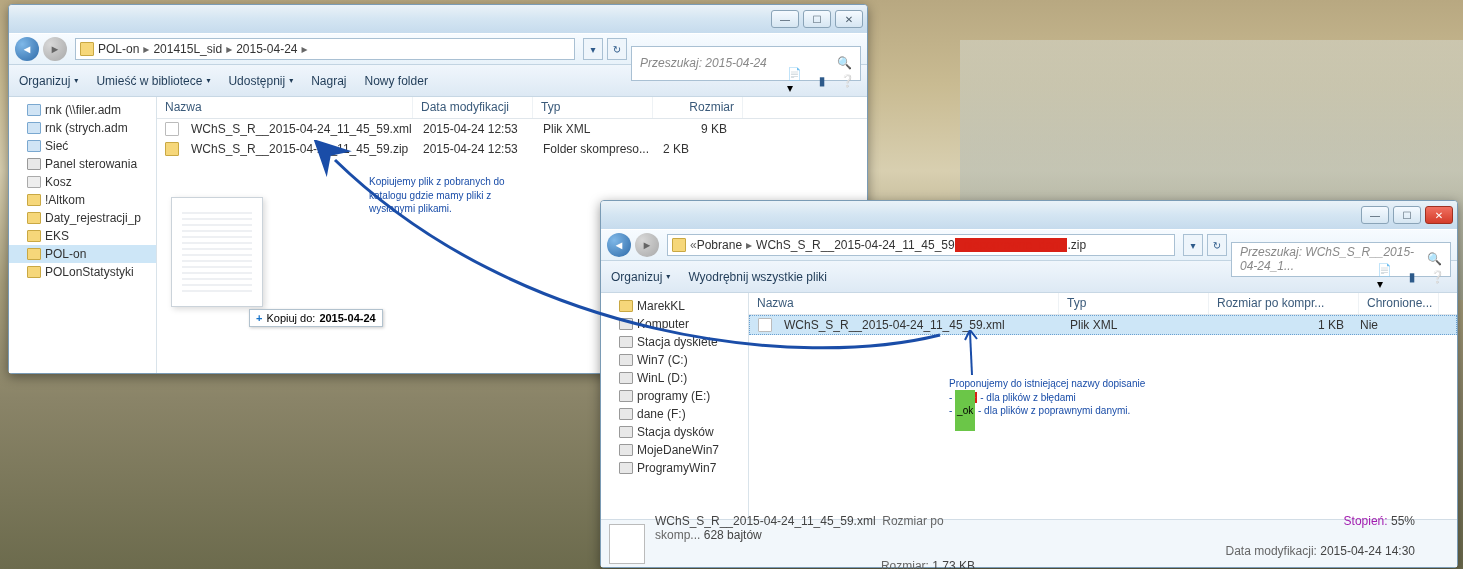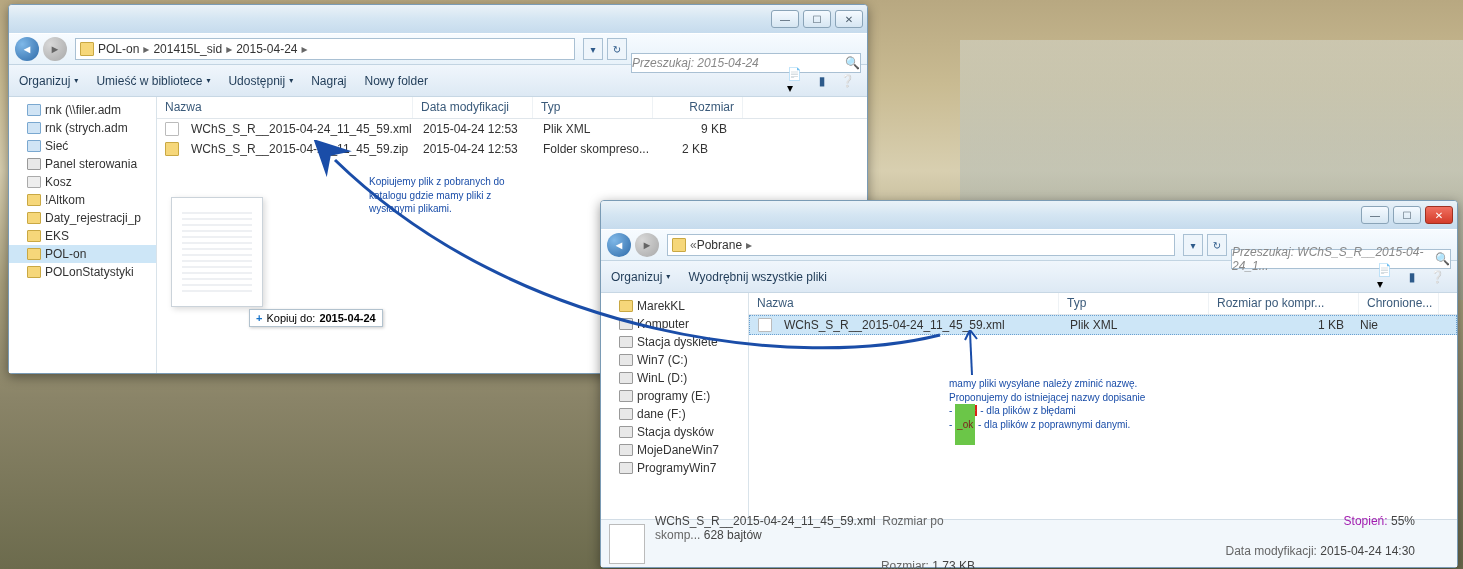--- a/index.html
+++ b/index.html
@@ -75,26 +75,26 @@
 .address .folder-ico { width:14px; height:14px; background:#f6d77a; border:1px solid #c9a843; border-radius:1px; margin-right:4px;}
 .refresh-btn, .down-btn {
   width: 20px; height: 22px;
   border: 1px solid #a9c0d3;
   background:#eef5fb;
   display:flex;align-items:center;justify-content:center;
   font-size:10px; color:#2d5a8a; cursor:pointer;
 }
 .searchbox {
   width: 230px;
-  height: 20px;
+  height: 35px;
   border: 1px solid #a9c0d3;
   background: #fff;
   display: flex;
   align-items: center;
-  padding: 0 0;
+  padding: 0 8px;
   color: #888;
   font-style: italic;
   margin-top: 28px;
 }
 .searchbox .mag { margin-left:auto; color:#5a8bc0; font-style:normal;}
 .toolbar {
   height: 32px;
   background: linear-gradient(#f0f6fc,#dde9f4);
   border-bottom: 1px solid #c7d7e4;
   display: flex;
@@ -202,21 +202,21 @@
   padding:2px 6px;
   font-size:11px;
   box-shadow:1px 1px 3px rgba(0,0,0,0.2);
   display:flex;align-items:center;gap:4px;
   white-space:nowrap;
 }
 .drag-tip .plus { color:#1572c9; font-weight:bold;}
 .arrow-svg { position:absolute; pointer-events:none;}
 .highlight-red { background:#d92015; color:#d92015; padding:0 2px;}
 .highlight-red-v { background:#d92015; color:#fff; padding:0 2px;}
-.highlight-green { background:#6bc648; color:#7f1d1d; padding:15px 2px;}
+.highlight-green { background:#6bc648; color:#000000; padding:15px 2px;}
 
 .bg-pier {
   position:absolute; left:960px; top:40px; right:0; height:260px;
   background: linear-gradient(180deg, #d6dbd4 0%, #b6bfbc 40%, #93a09a 100%);
   opacity:0.5;
   z-index:-1;
 }
 </style>
 </head>
 <body>
@@ -330,21 +330,21 @@
     <div class="cell" style="width:232px">WChS_S_R__2015-04-24_11_45_59.xml</div>
     <div class="cell" style="width:120px">2015-04-24 12:53</div>
     <div class="cell" style="width:120px">Plik XML</div>
     <div class="cell" style="width:80px;text-align:right">9 KB</div>
           </div>
           <div class="file-row">
             <div class="ico zip"></div>
     <div class="cell" style="width:232px">WChS_S_R__2015-04-24_11_45_59.zip</div>
     <div class="cell" style="width:120px">2015-04-24 12:53</div>
     <div class="cell" style="width:120px">Folder skompreso...</div>
-    <div class="cell" style="width:80px;text-align:center">2 KB</div>
+    <div class="cell" style="width:80px;text-align:left">2 KB</div>
           </div>
         </div>
 
       <div class="drag-ghost" style="left:14px; top:100px;"></div>
       <div class="drag-tip" style="left:92px; top:212px;">
         <span class="plus">+</span>
         <span>Kopiuj do:</span>
         <b>2015-04-24</b>
       </div>
 
@@ -364,20 +364,23 @@
     <div class="win-btn close">✕</div>
   </div>
   <div class="navbar">
     <div class="navbtn">◄</div>
     <div class="navbtn fwd">►</div>
     <div class="address">
       <div class="folder-ico"></div>
       <span style="color:#666;">«</span>
       <span>Pobrane</span>
         <span class="sep">▸</span>
+      <span>
+        <span>WChS_S_R__2015-04-24_11_45_59</span><span class="highlight-red">_niepoprawne_dane</span><span>.zip</span>
+      </span>
     </div>
     <div class="down-btn">▾</div>
     <div class="refresh-btn">↻</div>
     <div class="searchbox" style="width:220px;">
       <span>Przeszukaj: WChS_S_R__2015-04-24_1...</span>
       <span class="mag">🔍</span>
     </div>
   </div>
   <div class="toolbar">
     <div class="tb-item">
@@ -447,21 +450,20 @@
           <div class="file-row sel">
             <div class="ico"></div>
     <div class="cell" style="width:286px">WChS_S_R__2015-04-24_11_45_59.xml</div>
     <div class="cell" style="width:150px">Plik XML</div>
     <div class="cell" style="width:140px;text-align:right">1 KB</div>
     <div class="cell" style="width:70px">Nie</div>
           </div>
         </div>
 
       <div class="annotation" style="left:200px; top:84px;">
-        <div>mamy pliki wysyłane należy zminić nazwę.</div>
         <div>Proponujemy do istniejącej nazwy dopisanie</div>
         <div><span>  - </span><span class="highlight-red-v">_zle</span><span> - dla plików z błędami</span></div>
         <div><span>  - </span><span class="highlight-green">_ok</span><span> - dla plików z poprawnymi danymi.</span></div>
       </div>
     </div>
   </div>
 
   <div class="status-bar" style="height:48px;">
     <div style="width:36px;height:40px;background:#fff;border:1px solid #bbb;margin-right:10px;"></div>
     <div style="flex:1; display:grid; grid-template-columns: 360px 180px 220px; font-size:12px; row-gap:2px;">

